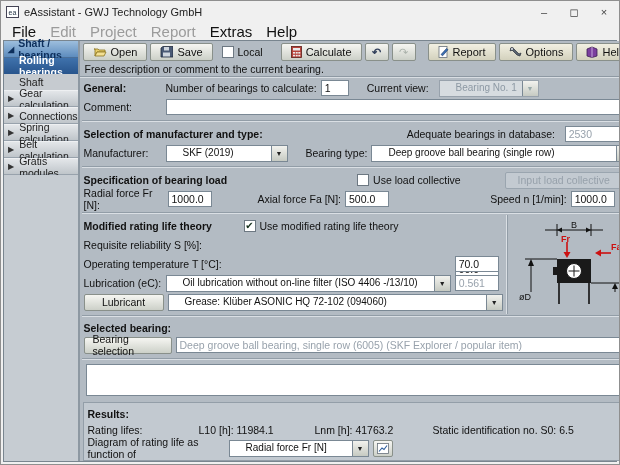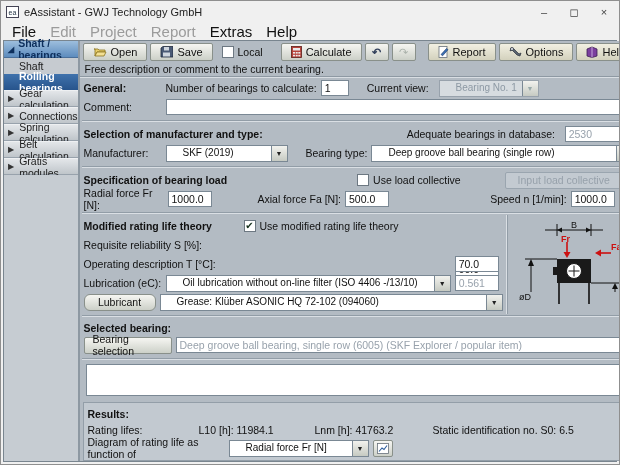--- a/index.html
+++ b/index.html
@@ -131,25 +131,25 @@
     <span class="menuitem">Help</span>
   </div>
 
   <div class="client">
 
     <div class="sidebar">
       <div class="side-header">
         <span class="tri">◢</span>
         <span>Shaft / bearings</span>
       </div>
+      <div class="side-child selected">
+        <span>Rolling bearings</span>
+      </div>
       <div class="side-child">
         <span>Shaft</span>
-      </div>
-      <div class="side-child selected">
-        <span>Rolling bearings</span>
       </div>
       <div class="side-group">
         <span class="tri">▶</span>
         <span>Gear calculation</span>
       </div>
       <div class="side-group">
         <span class="tri">▶</span>
         <span>Connections</span>
       </div>
       <div class="side-group">
@@ -307,33 +307,33 @@
           <div class="row">
             <span class="b" style="width:156px;">Modified rating life theory</span>
             <span class="cb">✔</span>
             <span>Use modified rating life theory</span>
           </div>
           <div class="row">
             <span style="flex:1;">Requisite reliability S [%]:</span>
             <input class="field" style="width: 44px; margin-right: 8px; margin-top: 48px;" value="90.0">
           </div>
           <div class="row">
-            <span style="flex:1;">Operating description T [°C]:</span>
+            <span style="flex:1;">Operating temperature T [°C]:</span>
             <input class="field" style="width: 44px; margin-right: 8px;" value="70.0">
           </div>
           <div class="row">
             <span class="lblcol">Lubrication (eC):</span>
             <div class="combo" style="flex:1;">
               <span class="val">Oil lubrication without on-line filter (ISO 4406 -/13/10)</span>
               <span class="arrow">▼</span>
             </div>
             <input class="field dim" readonly="" style="width: 44px; margin-right: 8px;" value="0.561">
           </div>
           <div class="row">
-            <div class="pbtn" style="width:72px;border-radius:6px;">
+            <div class="pbtn" style="width:80px;">
               <span>Lubricant</span>
             </div>
             <div class="combo" style="flex:1;margin-right:4px;">
               <span class="val">Grease: Klüber ASONIC HQ 72-102 (094060)</span>
               <span class="arrow">▼</span>
             </div>
           </div>
         </div>
         <div class="life-right">
           <svg width="126" height="88" viewBox="0 0 126 88">

